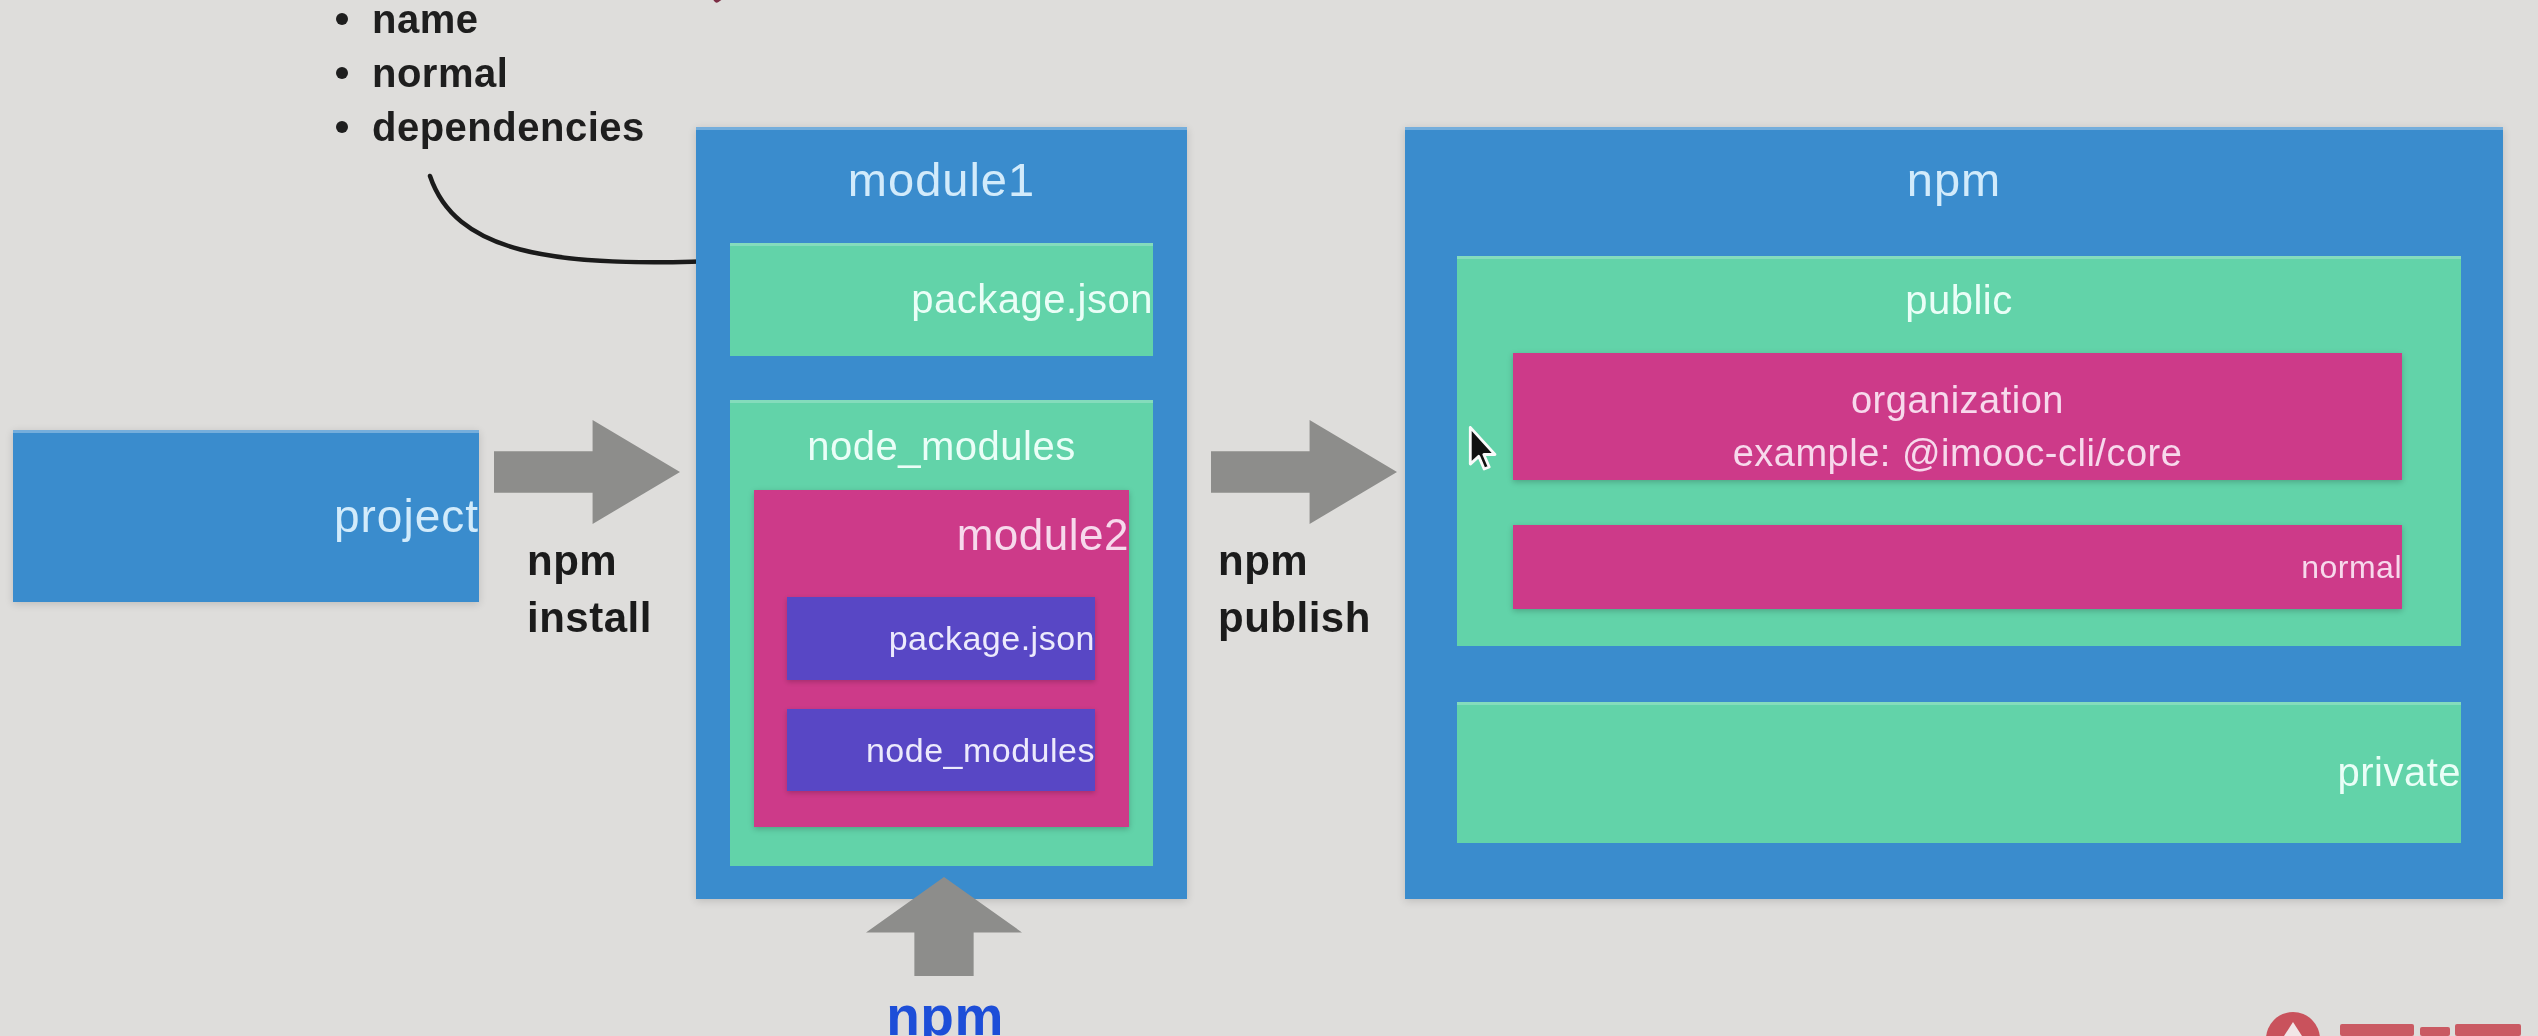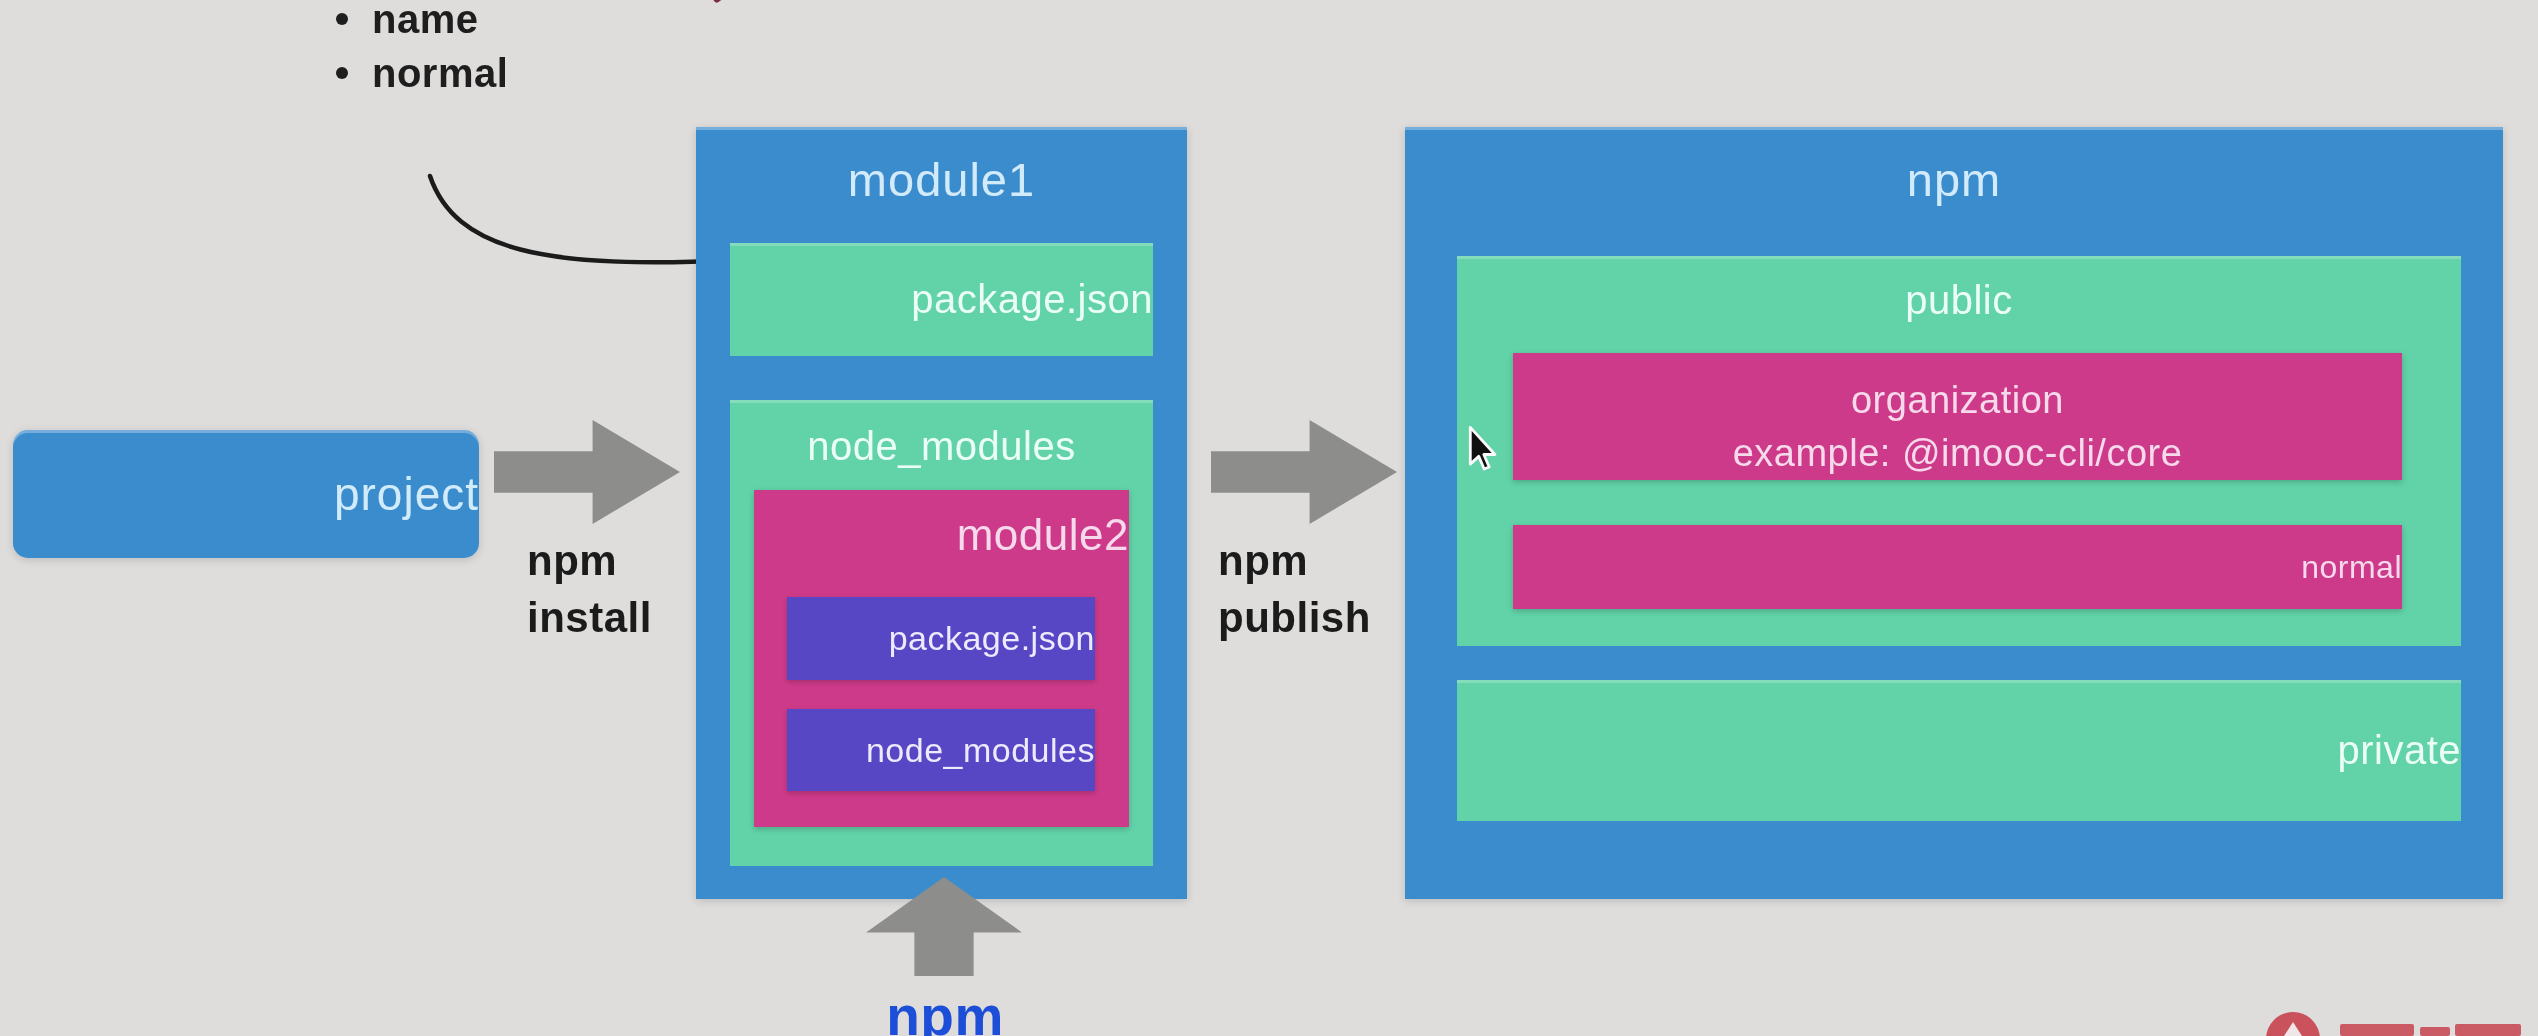--- a/index.html
+++ b/index.html
@@ -31,21 +31,21 @@
   .purple{background:#5847c5;box-shadow:0 2px 5px rgba(0,0,0,.20);}
 
   .title-on-blue{color:#d2ebfb;font-size:47px;text-align:center;letter-spacing:1px;}
   .label-on-green{color:#eafef7;font-size:40px;text-align:center;letter-spacing:.5px;}
   .label-on-pink{color:#f7d9ec;font-size:32px;text-align:center;letter-spacing:.5px;}
   .label-on-purple{color:#eceafc;font-size:34px;text-align:center;letter-spacing:.5px;}
 
   .center-flex{display:flex;align-items:center;justify-content:flex-end;}
 
   
-  .project-box{left:13px;top:386px;width:466px;height:128px;border-radius:15px;}
+  .project-box{left:13px;top:386px;width:466px;height:172px;}
   .project-box .title-on-blue{font-size:46px;}
 
   
   .module1-box{left:696px;top:83px;width:491px;height:772px;}
   .module1-title{left:0;top:25px;width:100%;}
   .m1-package{left:34px;top:116px;width:423px;height:113px;}
   .m1-nodemodules{left:34px;top:273px;width:423px;height:466px;}
   .m1-nm-title{left:0;top:24px;width:100%;}
   .module2-box{left:24px;top:90px;width:375px;height:337px;}
   .m2-title{left:0;top:20px;width:100%;color:#f7d9ec;font-size:44px;text-align:right;letter-spacing:.5px;}
@@ -53,21 +53,21 @@
   .m2-nodemodules{left:33px;top:219px;width:308px;height:82px;}
 
   
   .npm-box{left:1405px;top:83px;width:1098px;height:772px;}
   .npm-title{left:0;top:25px;width:100%;}
   .public-box{left:52px;top:129px;width:1004px;height:390px;}
   .public-title{left:0;top:22px;width:100%;}
   .org-box{left:56px;top:97px;width:889px;height:127px;flex-direction:column;}
   .org-line{color:#f7d9ec;font-size:38px;line-height:53px;text-align:center;letter-spacing:.5px;}
   .normal-box{left:56px;top:269px;width:889px;height:84px;}
-  .private-box{left:52px;top:553px;width:1004px;height:141px;}
+  .private-box{left:52px;top:575px;width:1004px;height:141px;}
 
   
   .fat-arrow-right{width:186px;height:104px;background:#8d8d8b;
     clip-path:polygon(0 30%,53% 30%,53% 0,100% 50%,53% 100%,53% 70%,0 70%);}
   .install-arrow{left:494px;top:420px;}
   .publish-arrow{left:1211px;top:420px;}
   .fat-arrow-up{left:866px;top:877px;width:156px;height:99px;background:#8d8d8b;
     clip-path:polygon(50% 0,100% 56%,69% 56%,69% 100%,31% 100%,31% 56%,0 56%);}
 
   
@@ -94,20 +94,24 @@
 <div class="stage">
 
   <div class="abs bullets">
     <div class="bullet-row">
       <span class="bullet-dot"></span>
       <span class="bullet-label">name</span>
     </div>
     <div class="bullet-row">
       <span class="bullet-dot"></span>
       <span class="bullet-label">normal</span>
+    </div>
+    <div class="bullet-row">
+      <span class="bullet-dot"></span>
+      <span class="bullet-label">dependencies</span>
     </div>
   </div>
 
   <svg class="abs curve-svg" width="330" height="115" viewBox="0 0 330 115">
     <path d="M 15 18 C 40 92, 130 112, 318 102" fill="none" stroke="#1b1b1b" stroke-width="4.5" stroke-linecap="round"></path>
   </svg>
 
   <div class="abs red-tick"></div>
 
   <div class="abs box blue project-box center-flex">

